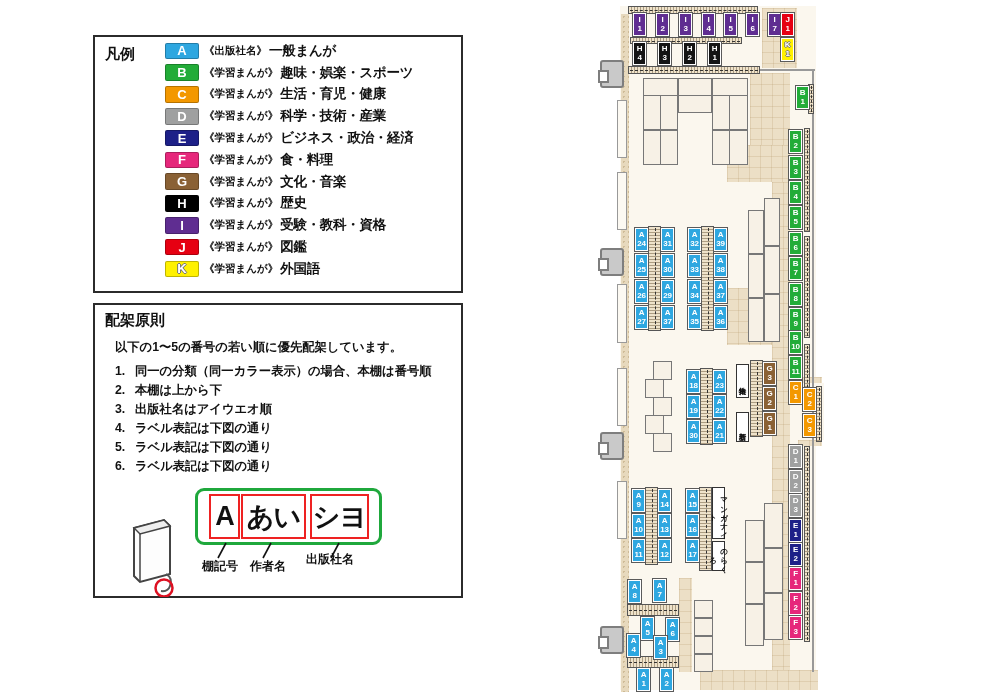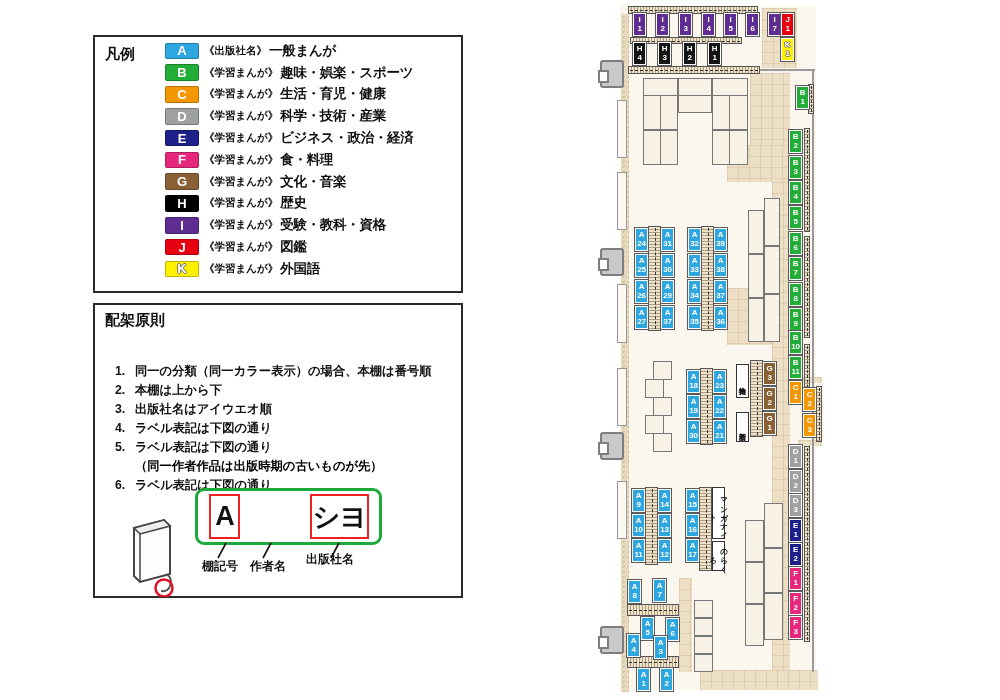--- a/index.html
+++ b/index.html
@@ -133,20 +133,21 @@
       <div class="lrow">
         <span class="chip" data-code="K" style="background: rgb(255, 241, 0);">K</span>
         <span class="scope">《学習まんが》</span>
         <span class="cat">外国語</span>
       </div>
     </div>
 </div>
 
 <div class="panel" id="principles-panel">
   <div id="principles-title">配架原則</div>
+  <div id="principles-intro">以下の1〜5の番号の若い順に優先配架しています。</div>
   <div id="rules">
       <div class="rrow">
         <span class="rnum">1.</span>
         <span>同一の分類（同一カラー表示）の場合、本棚は番号順</span>
       </div>
       <div class="rrow">
         <span class="rnum">2.</span>
         <span>本棚は上から下</span>
       </div>
       <div class="rrow">
@@ -154,29 +155,29 @@
         <span>出版社名はアイウエオ順</span>
       </div>
       <div class="rrow">
         <span class="rnum">4.</span>
         <span>ラベル表記は下図の通り</span>
       </div>
       <div class="rrow">
         <span class="rnum">5.</span>
         <span>ラベル表記は下図の通り</span>
       </div>
-      <div class="rsub">（同一作者作品は出版時期の古いものが先）</div>
       <div class="rrow">
         <span class="rnum">6.</span>
         <span>ラベル表記は下図の通り</span>
       </div>
     </div>
 
   <div id="label-example">
     <div class="exbox" id="exbox-code">A</div>
+    <div class="exbox" id="exbox-author">あい</div>
     <div class="exbox" id="exbox-publisher">シヨ</div>
   </div>
 
   <svg id="example-lines" width="170" height="18">
     <line x1="34" y1="1" x2="26" y2="16" stroke="#111" stroke-width="1.6"></line>
     <line x1="79" y1="1" x2="71" y2="16" stroke="#111" stroke-width="1.6"></line>
     <line x1="147" y1="1" x2="139" y2="16" stroke="#111" stroke-width="1.6"></line>
   </svg>
   <div class="excap" id="cap-0">棚記号</div>
   <div class="excap" id="cap-1">作者名</div>

